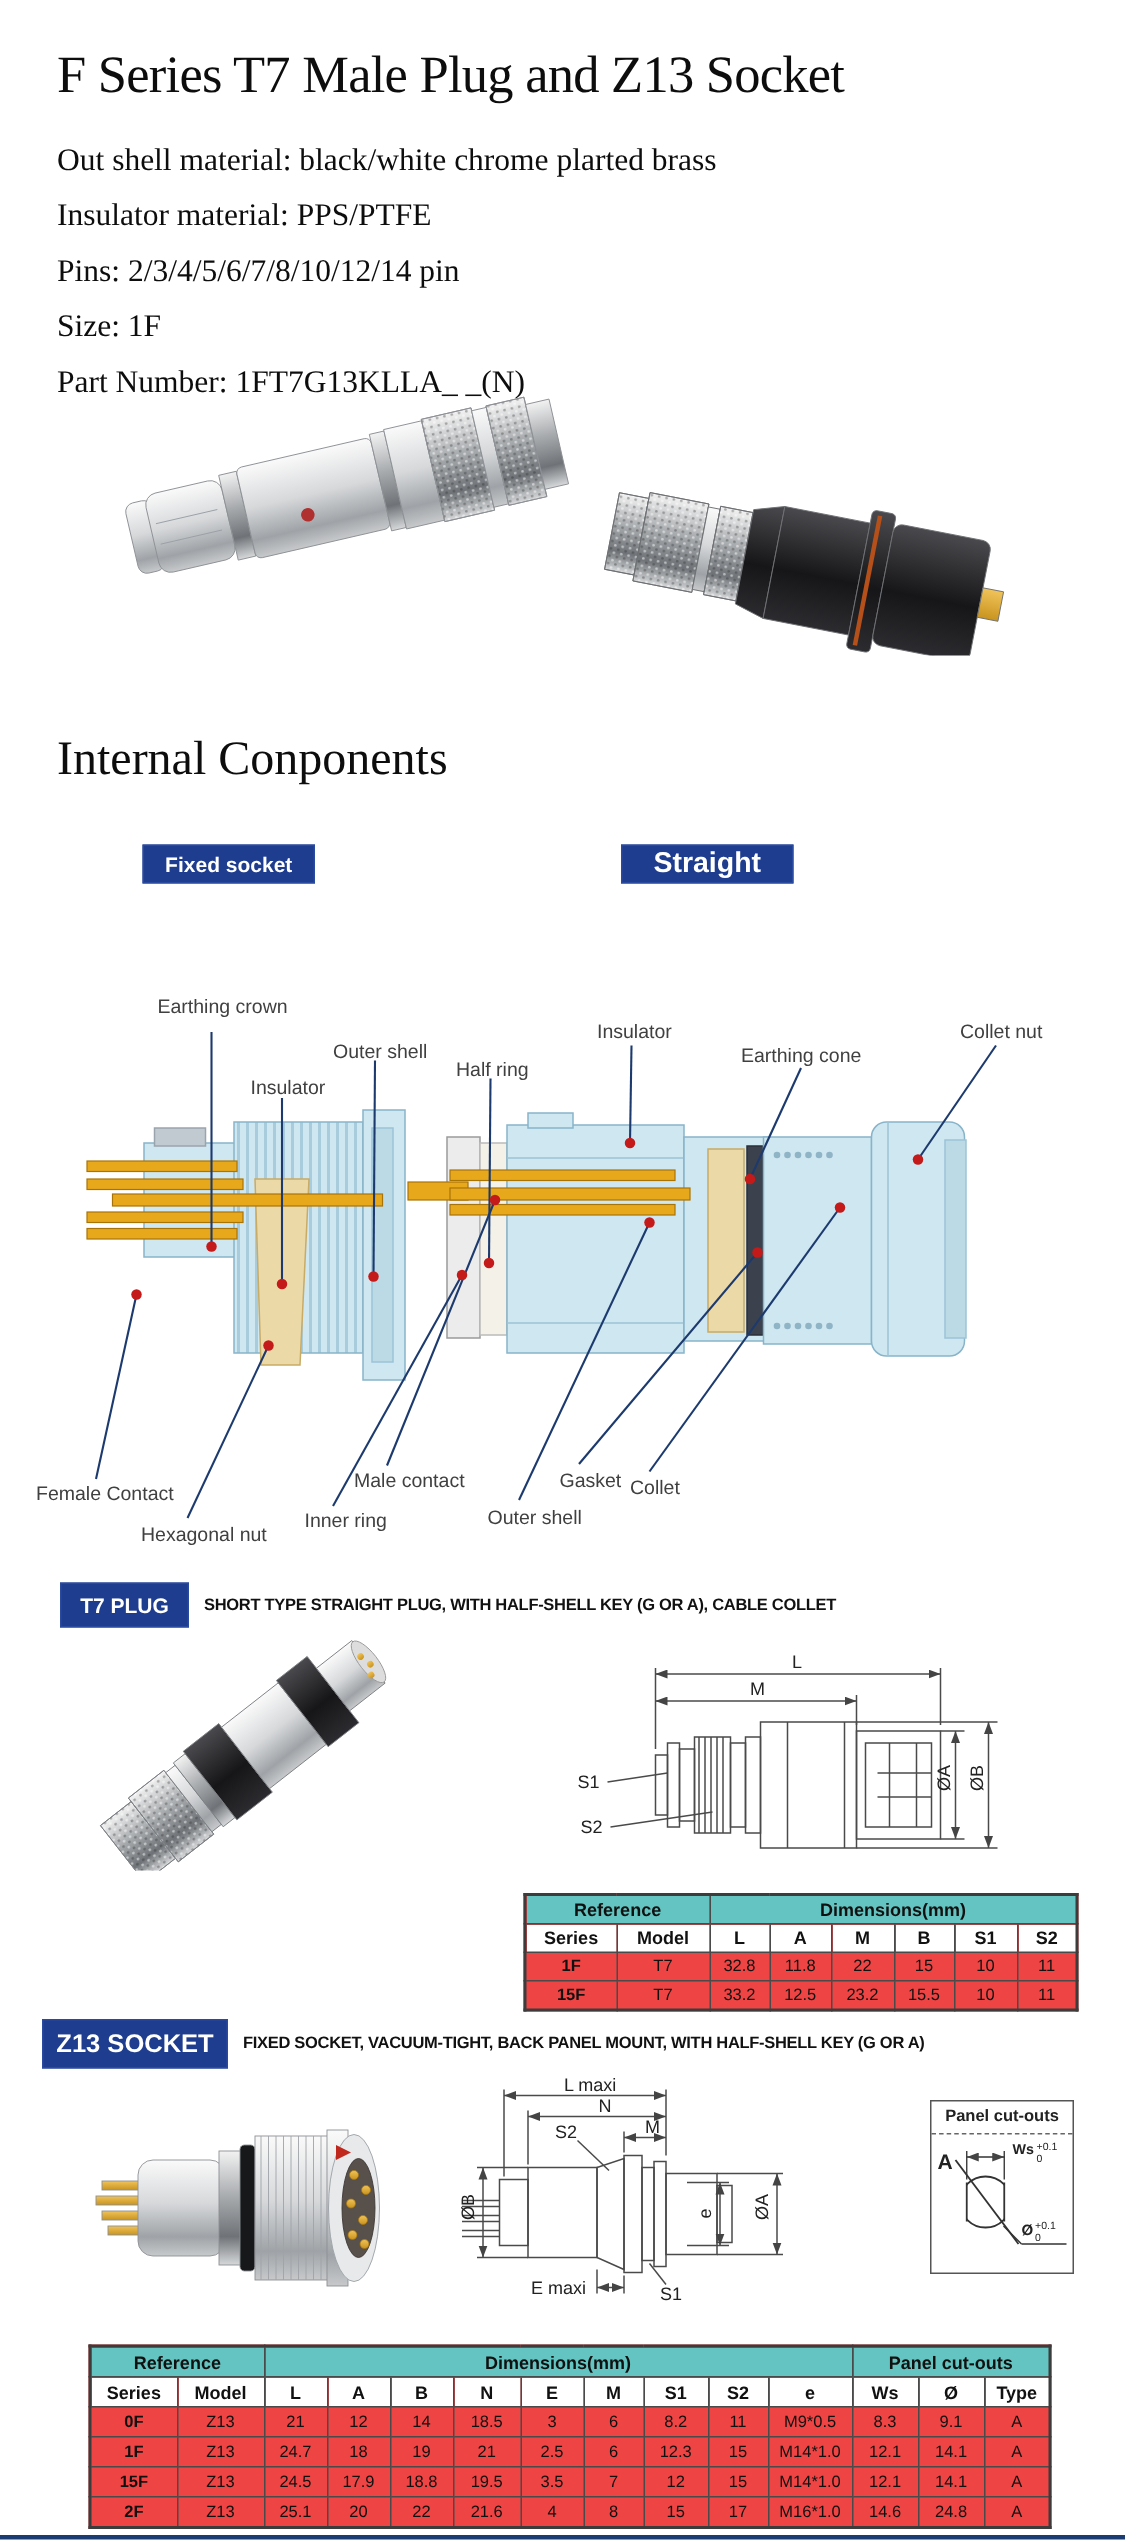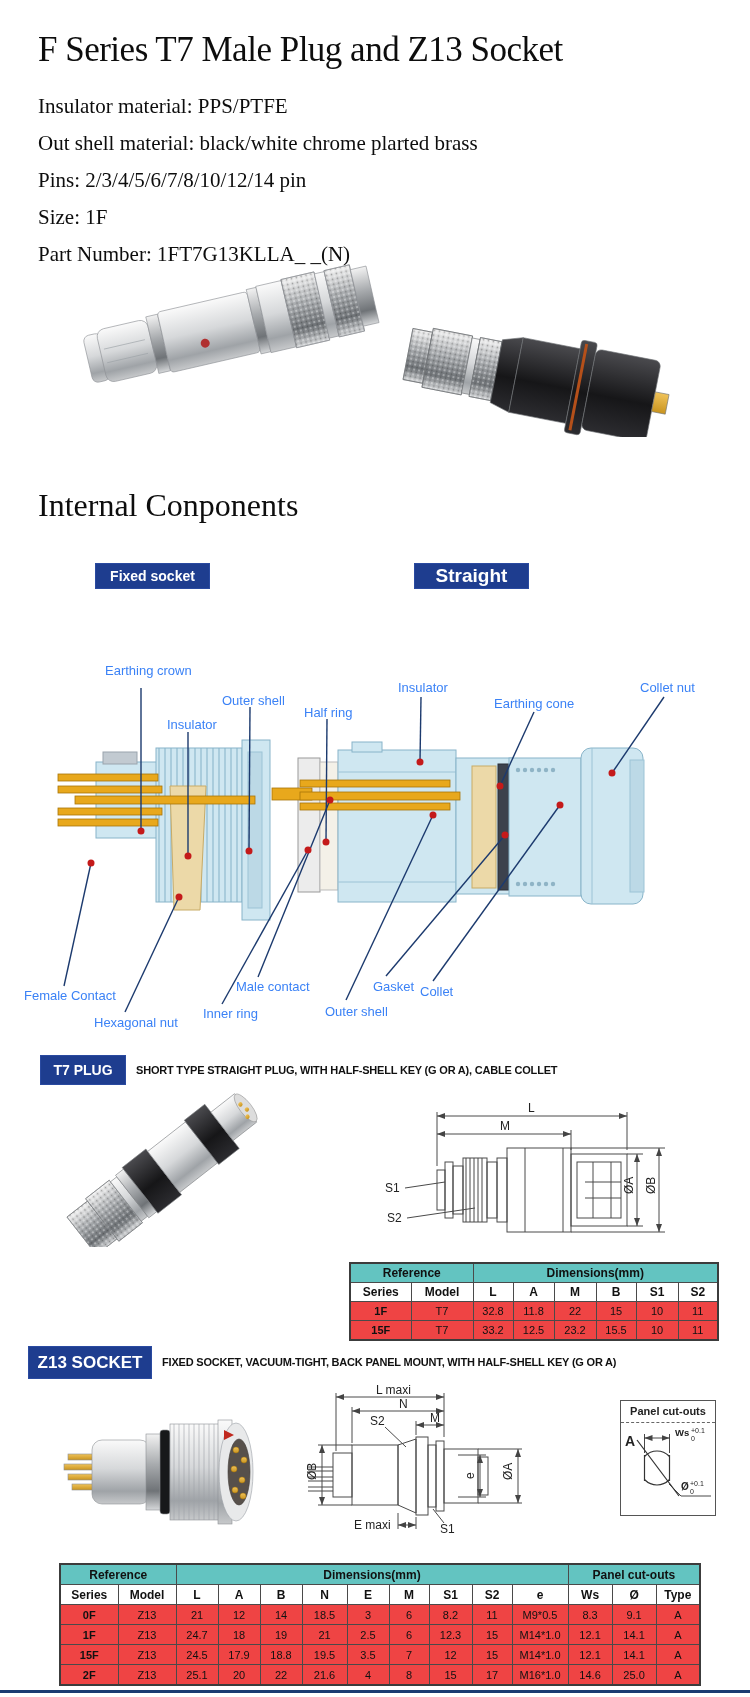--- a/index.html
+++ b/index.html
@@ -11,21 +11,21 @@
   .big-heading{position:absolute;left:38px;top:487px;font-size:32px;font-weight:500;color:#0d0d0d;}
   .blue-badge{position:absolute;background:#1e3d8f;border:1px solid #2a4aa0;color:#fff;
               font-weight:700;text-align:center;box-sizing:border-box;}
   .badge-fixed{left:95px;top:563px;width:115px;height:26px;line-height:24px;font-size:14px;}
   .badge-straight{left:414px;top:563px;width:115px;height:26px;line-height:24px;font-size:19px;}
   .badge-t7{left:40px;top:1055px;width:86px;height:30px;line-height:28px;font-size:14px;}
   .badge-z13{left:28px;top:1346px;width:124px;height:33px;line-height:31px;font-size:17px;}
   .section-desc{position:absolute;font-size:11px;font-weight:700;color:#111;letter-spacing:-0.2px;}
   .desc-t7{left:136px;top:1055px;height:30px;line-height:30px;}
   .desc-z13{left:162px;top:1346px;height:33px;line-height:33px;}
-  .diag-label{position:absolute;font-size:13px;color:#3b82f6;white-space:nowrap;}
+  .diag-label{position:absolute;font-size:13px;color:#404040;white-space:nowrap;}
   svg{position:absolute;}
   
   table.dim-table{position:absolute;border-collapse:collapse;table-layout:fixed;
       font-size:11px;text-align:center;color:#111;background:#ef4444;border:2px solid #3c3c3c;}
   table.dim-table th,table.dim-table td{border:1px solid #4a4a4a;padding:0;overflow:hidden;white-space:nowrap;}
   table.dim-table th{font-weight:700;font-size:12px;background:#fff;}
   table.dim-table th.group{background:#63c4c1;font-size:12px;}
   table.dim-table td{font-weight:400;}
   table.dim-table td.series{font-weight:700;margin-left:27px;}
   #t7-table{left:349px;top:1262px;width:368px;}
@@ -38,22 +38,22 @@
   .panel-box .pb-title{height:21px;line-height:21px;text-align:center;font-size:11px;font-weight:700;
        border-bottom:1px dashed #666;color:#222;}
 </style>
 </head>
 <body>
 
 <div class="page">
 
   <div class="page-title serif">F Series T7 Male Plug and Z13 Socket</div>
   <div class="specs serif">
+    <div>Out shell material: black/white chrome plarted brass</div>
     <div>Insulator material: PPS/PTFE</div>
-    <div>Out shell material: black/white chrome plarted brass</div>
     <div>Pins: 2/3/4/5/6/7/8/10/12/14 pin</div>
     <div>Size: 1F</div>
     <div>Part Number: 1FT7G13KLLA_ _(N)</div>
   </div>
 
   <svg style="left:0;top:262px" width="750" height="175" viewBox="0 0 750 175">
     <defs>
       <linearGradient id="silverG" x1="0" y1="0" x2="0" y2="1">
         <stop offset="0" stop-color="#fafafa"></stop>
           <stop offset="0.45" stop-color="#d6d8da"></stop>
@@ -552,20 +552,20 @@
           <td>25.1</td>
           <td>20</td>
           <td>22</td>
           <td>21.6</td>
           <td>4</td>
           <td>8</td>
           <td>15</td>
           <td>17</td>
           <td>M16*1.0</td>
           <td>14.6</td>
-          <td>25.0</td>
+          <td>24.8</td>
           <td>A</td>
         </tr>
       </tbody>
     </table>
 
   <div class="footer-line"></div>
 </div>
 
 </body></html>

